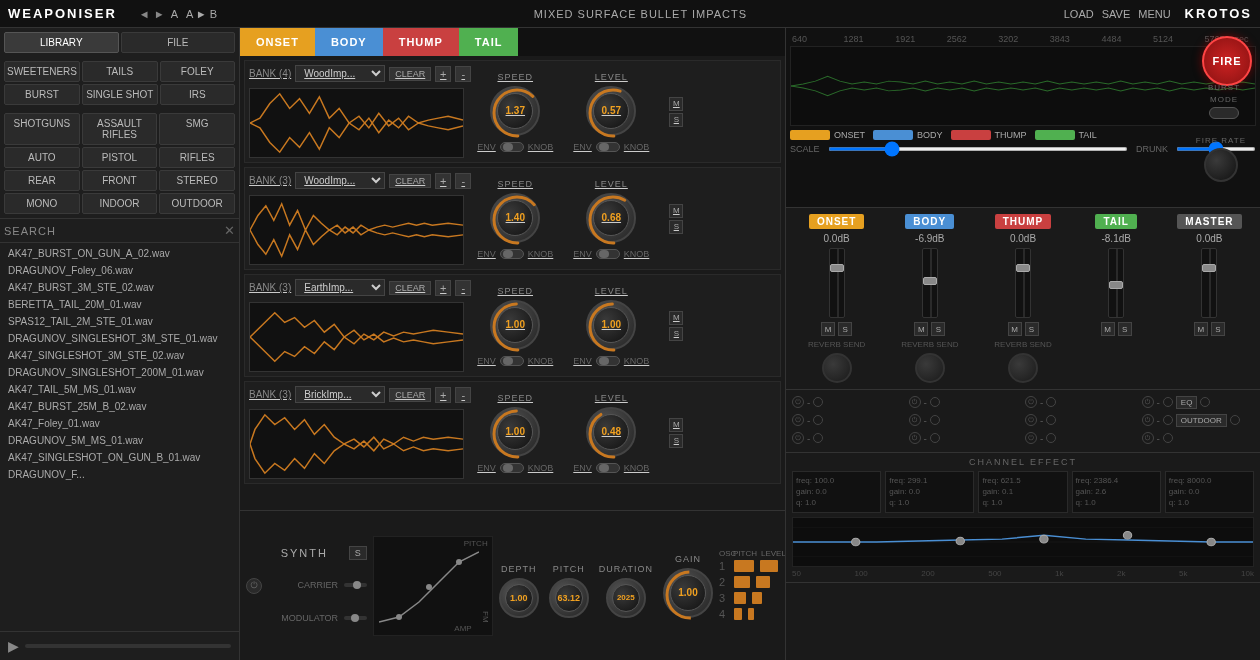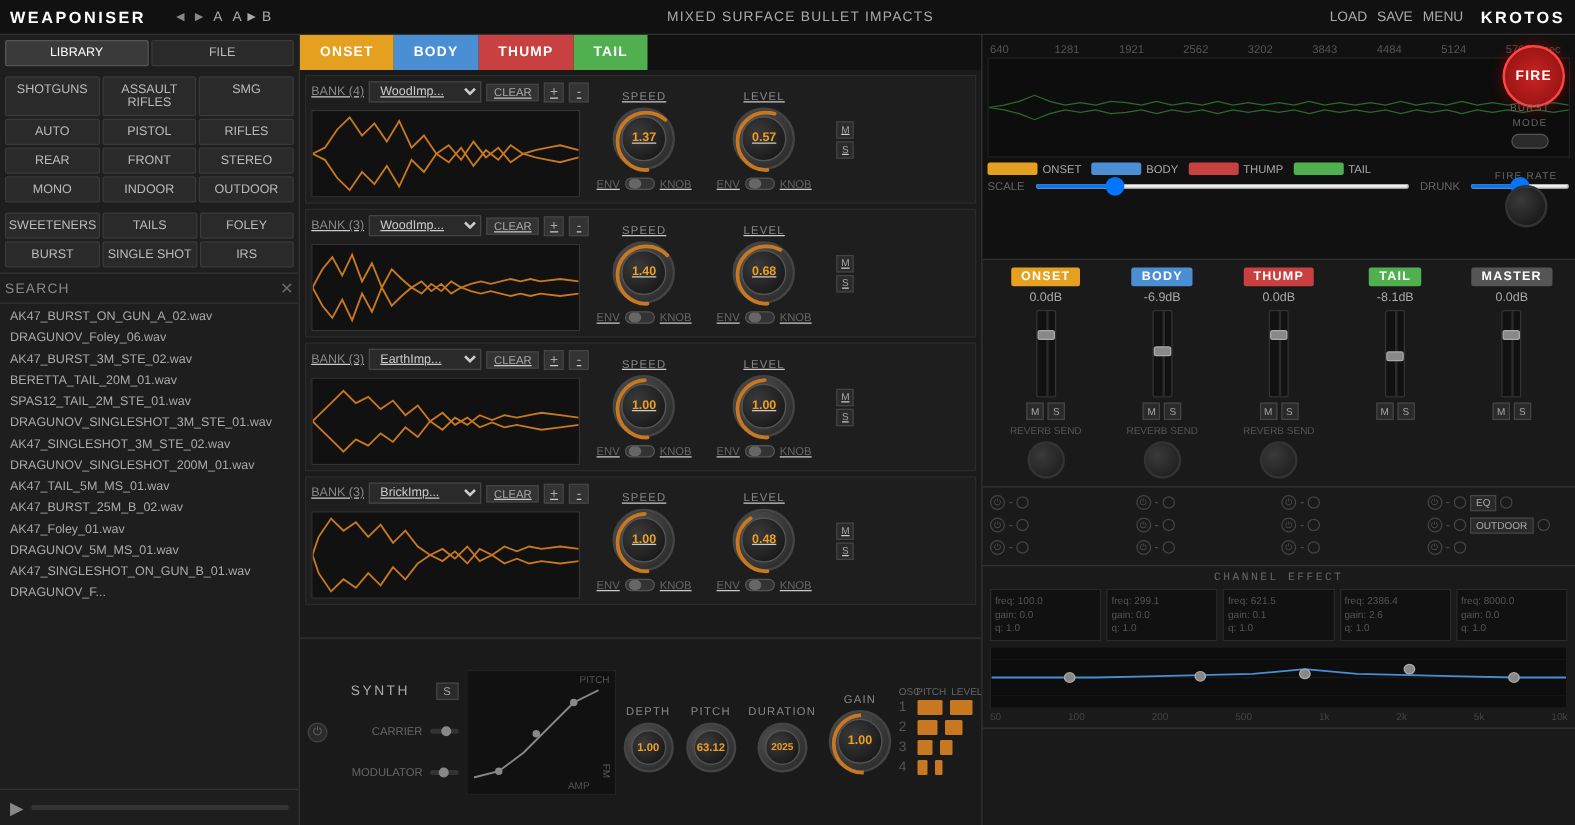--- a/index.html
+++ b/index.html
@@ -613,21 +613,20 @@
     .channel-effect {
       padding: 4px 6px;
       border-bottom: 1px solid #333;
     }
     .channel-effect-title {
       font-size: 9px;
       color: #666;
       letter-spacing: 2px;
       margin-bottom: 4px;
       text-align: center;
-      font-family: Liberation Mono, monospace;
     }
     .eq-bands {
       display: flex;
       gap: 4px;
       margin-bottom: 4px;
     }
     .eq-band {
       flex: 1;
       background: #111;
       border: 1px solid #2a2a2a;
@@ -674,42 +673,42 @@
   <span class="top-bar-btn">MENU</span>
   <span class="krotos-logo">KROTOS</span>
 </div>
 
 <div class="main-layout">
 
   <div class="left-sidebar">
     <div class="sidebar-nav two-col">
       <div class="sidebar-nav-btn active">LIBRARY</div>
       <div class="sidebar-nav-btn">FILE</div>
+    </div>
+    <div class="sidebar-nav">
+      <div class="sidebar-nav-btn">SWEETENERS</div>
+      <div class="sidebar-nav-btn">TAILS</div>
+      <div class="sidebar-nav-btn">FOLEY</div>
+      <div class="sidebar-nav-btn">BURST</div>
+      <div class="sidebar-nav-btn">SINGLE SHOT</div>
+      <div class="sidebar-nav-btn">IRS</div>
     </div>
     <div class="sidebar-nav">
       <div class="sidebar-nav-btn">SHOTGUNS</div>
       <div class="sidebar-nav-btn">ASSAULT RIFLES</div>
       <div class="sidebar-nav-btn">SMG</div>
       <div class="sidebar-nav-btn">AUTO</div>
       <div class="sidebar-nav-btn">PISTOL</div>
       <div class="sidebar-nav-btn">RIFLES</div>
       <div class="sidebar-nav-btn">REAR</div>
       <div class="sidebar-nav-btn">FRONT</div>
       <div class="sidebar-nav-btn">STEREO</div>
       <div class="sidebar-nav-btn">MONO</div>
       <div class="sidebar-nav-btn">INDOOR</div>
       <div class="sidebar-nav-btn">OUTDOOR</div>
-    </div>
-    <div class="sidebar-nav">
-      <div class="sidebar-nav-btn">SWEETENERS</div>
-      <div class="sidebar-nav-btn">TAILS</div>
-      <div class="sidebar-nav-btn">FOLEY</div>
-      <div class="sidebar-nav-btn">BURST</div>
-      <div class="sidebar-nav-btn">SINGLE SHOT</div>
-      <div class="sidebar-nav-btn">IRS</div>
     </div>
     <div class="search-bar">
       <span class="search-label">SEARCH</span>
       <span class="search-clear">✕</span>
     </div>
     <div class="file-list">
       <div class="file-item">AK47_BURST_ON_GUN_A_02.wav</div>
       <div class="file-item">DRAGUNOV_Foley_06.wav</div>
       <div class="file-item">AK47_BURST_3M_STE_02.wav</div>
       <div class="file-item">BERETTA_TAIL_20M_01.wav</div>

